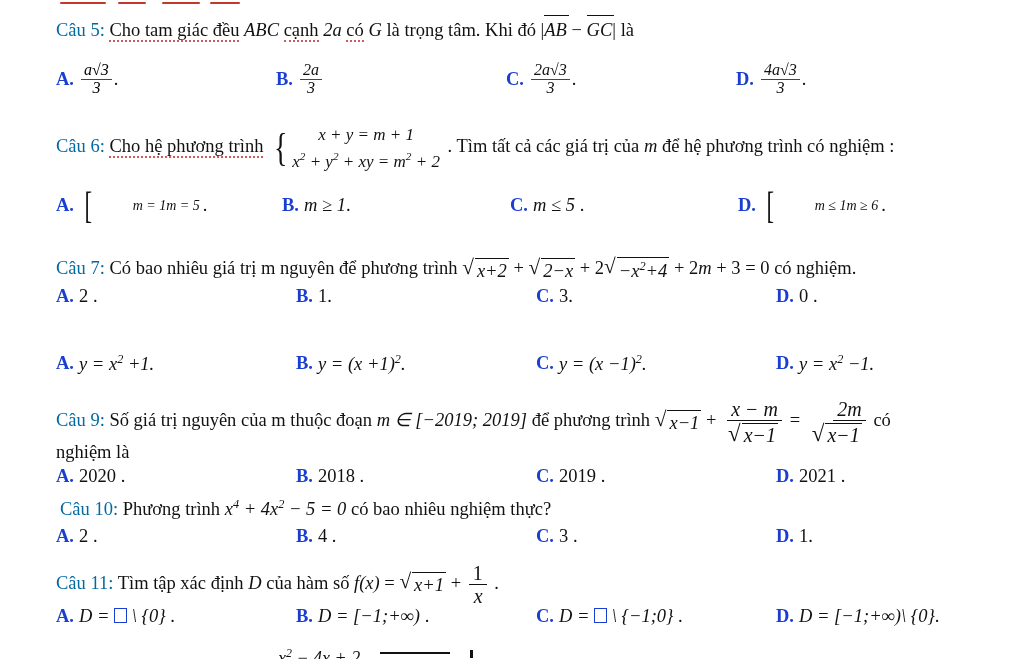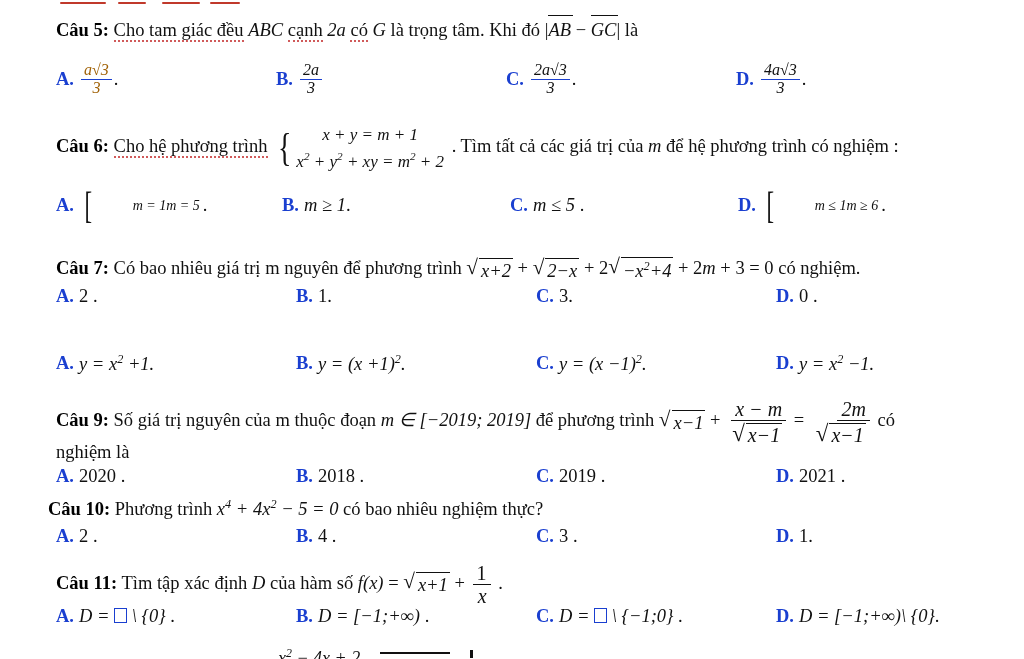--- a/index.html
+++ b/index.html
@@ -9,22 +9,22 @@
     font-family:"Liberation Serif", serif;
     color:#111;
     overflow:hidden;
     position:relative;
   }
   .page{
     position:relative;
     width:1024px;height:659px;
     padding:0;
   }
-  .q-label{color:#000000;font-weight:bold;}
-  .blue{color:#a16207;justify-content:space-between;}
+  .q-label{color:#0369a1;font-weight:normal;}
+  .blue{color:#000000;justify-content:space-between;}
   .qline{font-size:18.5px;line-height:1.35;}
   .block{position:absolute;}
   .opts{display:flex;width:100%;}
   .opt{display:flex;align-items:center;font-size:18.5px;}
   .optlbl{color:#1a3fd0;font-weight:bold;margin-right:5px;}
   .italic{font-style:italic;}
   
   .frac{display:inline-flex;flex-direction:column;align-items:center;vertical-align:middle;margin:0 2px;font-size:16px;line-height:1.05;}
   .frac .num{padding:0 3px;border-bottom:1.3px solid #1a3fd0;}
   .frac .den{padding:0 3px;}
@@ -288,21 +288,21 @@
       </div>
       <div class="opt" style="width:241px;">
         <span class="optlbl">D.</span>
         <span>2021</span>
         <span>&nbsp;</span>
           <span>.</span>
       </div>
     </div>
   </div>
 
-  <div class="block qline" style="left:48px;top:496px;width:960px;">
+  <div class="block qline" style="left:60px;top:496px;width:960px;">
     <span class="q-label">Câu 10:</span>
     <span>Phương trình</span>
     <span class="italic">x<sup>4</sup> + 4x<sup>2</sup> − 5 = 0</span>
     <span>có bao nhiêu nghiệm thực?</span>
   </div>
   <div class="block" style="left:56px;top:526px;width:960px;">
     <div class="opts">
       <div class="opt" style="width:241px;">
         <span class="optlbl">A.</span>
         <span>2</span>

